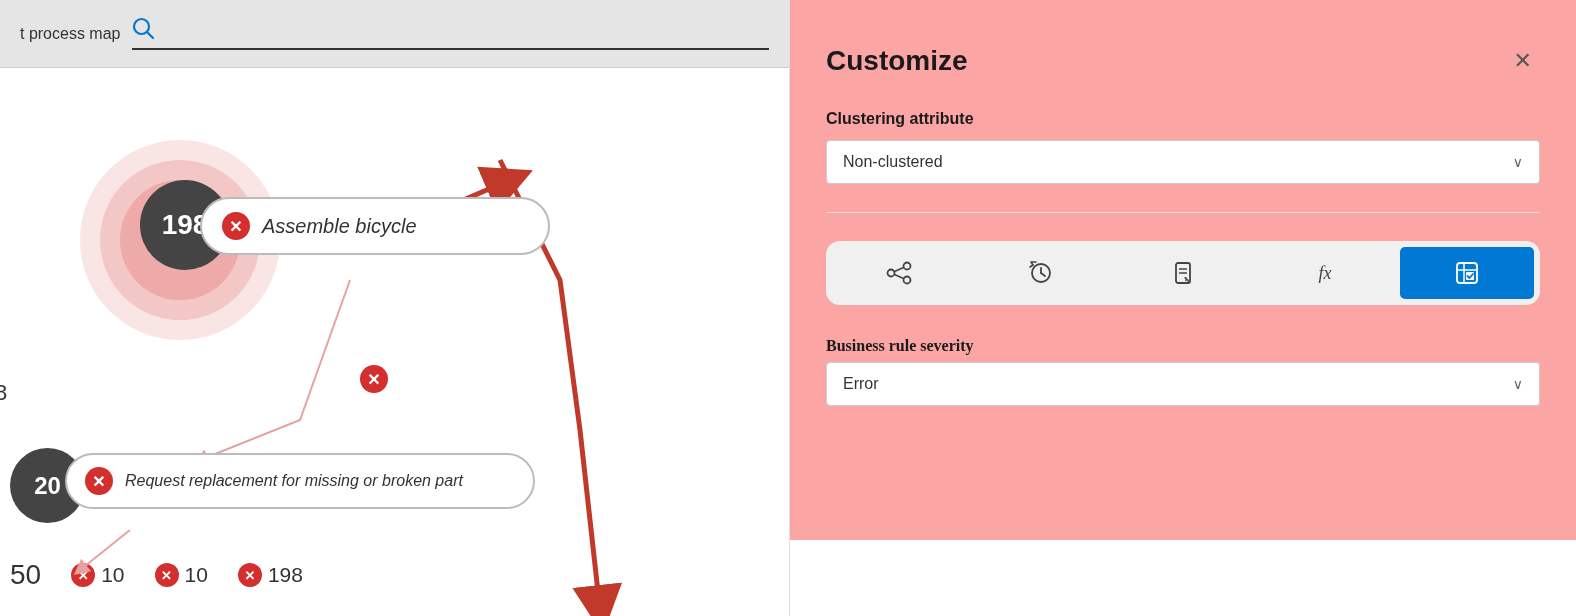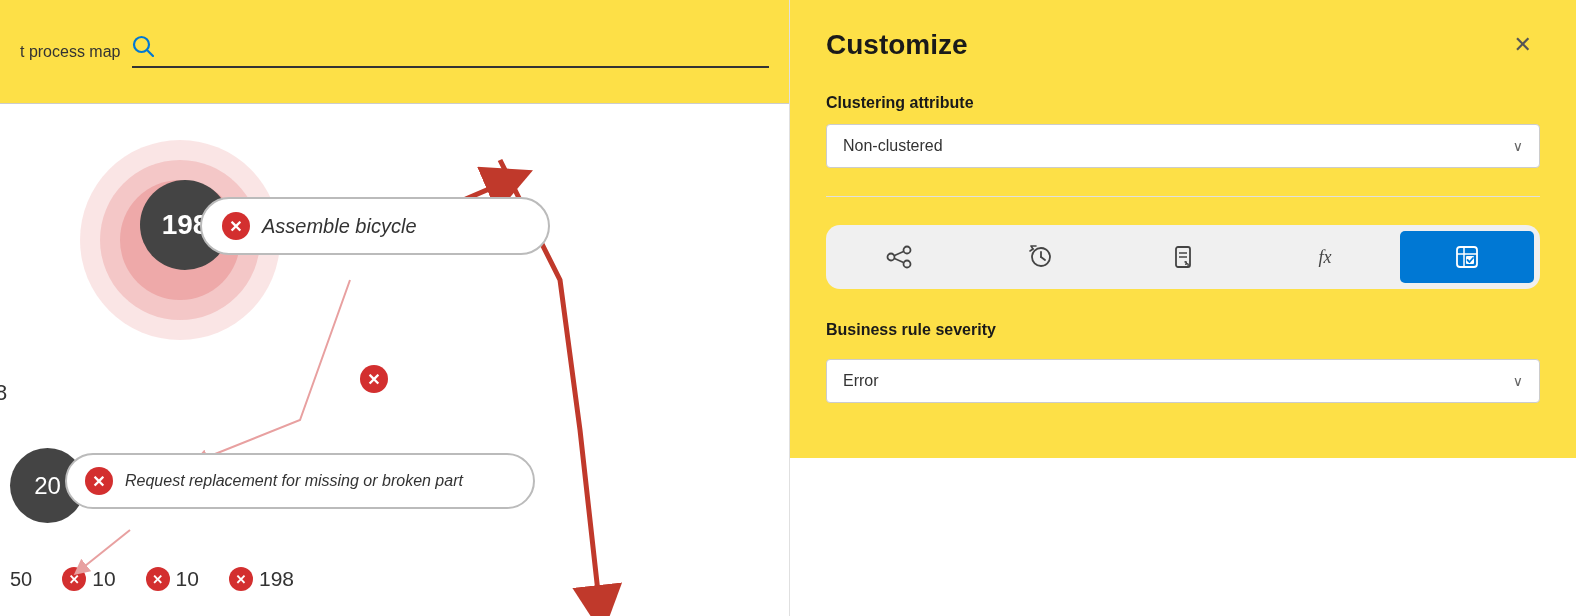--- a/index.html
+++ b/index.html
@@ -22,22 +22,22 @@
       border-right: 1px solid #e0e0e0;
       flex-shrink: 0;
     }
 
     
     .search-bar {
       position: absolute;
       top: 0;
       left: 0;
       right: 0;
-      height: 104px;
-      background: #fde047;
+      height: 68px;
+      background: #e5e5e5;
       display: flex;
       align-items: center;
       padding: 0 20px;
       z-index: 10;
       border-bottom: 1px solid #ccc;
     }
 
     .search-label {
       font-size: 16px;
       color: #333;
@@ -181,21 +181,21 @@
       left: 10px;
       width: 75px;
       height: 75px;
       border-radius: 50%;
       background: #444;
       display: flex;
       align-items: center;
       justify-content: center;
       color: #fff;
       font-size: 24px;
-      font-weight: normal;
+      font-weight: bold;
       z-index: 5;
     }
 
     
     .pill-request {
       position: absolute;
       top: 373px;
       left: 65px;
       width: 470px;
       height: 56px;
@@ -222,23 +222,23 @@
       left: 0;
       width: 100%;
       height: 100%;
       pointer-events: none;
       z-index: 3;
     }
 
     
     .customize-panel {
       flex: 1;
-      height: 458px;
-      background: #fde047;
-      padding: 28px 36px;
+      height: 540px;
+      background: #fca5a5;
+      padding: 44px 36px;
       position: relative;
       overflow-y: auto;
     }
 
     .customize-header {
       display: flex;
       justify-content: space-between;
       align-items: center;
       margin-bottom: 32px;
     }
@@ -315,21 +315,22 @@
       color: #444;
       font-size: 22px;
     }
 
     .tab-icon-btn.active {
       background: #0078d4;
       color: #fff;
     }
 
     .business-rule-section .section-label {
-      margin-bottom: 20px;
+      margin-bottom: 7px;
+      font-family: Liberation Serif, serif;
     }
   </style>
 </head>
 <body>
 
 <div class="process-map-panel">
 
   <div class="search-bar">
     <span class="search-label">t process map</span>
     <div class="search-input-wrap">
@@ -392,21 +393,21 @@
     <div class="node-20">
       <span>20</span>
     </div>
 
     <div class="pill-request">
       <div class="error-icon">✕</div>
       <span class="pill-request-text">Request replacement for missing or broken part</span>
     </div>
 
     <div style="position:absolute; bottom: 25px; left: 0; display:flex; align-items:center; gap: 30px; padding: 0 10px;">
-      <span style="font-size:20px; color:#333;">50</span>
+      <span style="font-size:28px; color:#333;">50</span>
       <div style="display:flex;align-items:center;gap:6px;">
         <div class="error-icon" style="width:24px;height:24px;font-size:13px;">✕</div>
         <span style="font-size:21px;color:#333;">10</span>
       </div>
       <div style="display:flex;align-items:center;gap:6px;">
         <div class="error-icon" style="width:24px;height:24px;font-size:13px;">✕</div>
         <span style="font-size:21px;color:#333;">10</span>
       </div>
       <div style="display:flex;align-items:center;gap:6px;">
         <div class="error-icon" style="width:24px;height:24px;font-size:13px;">✕</div>

